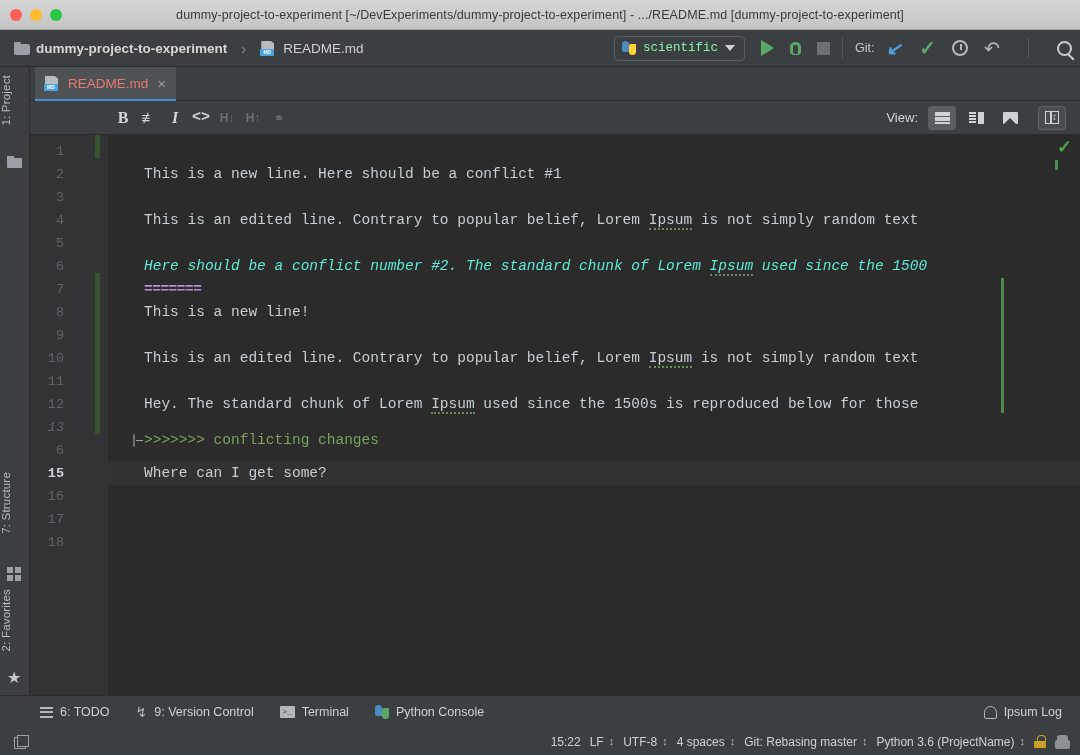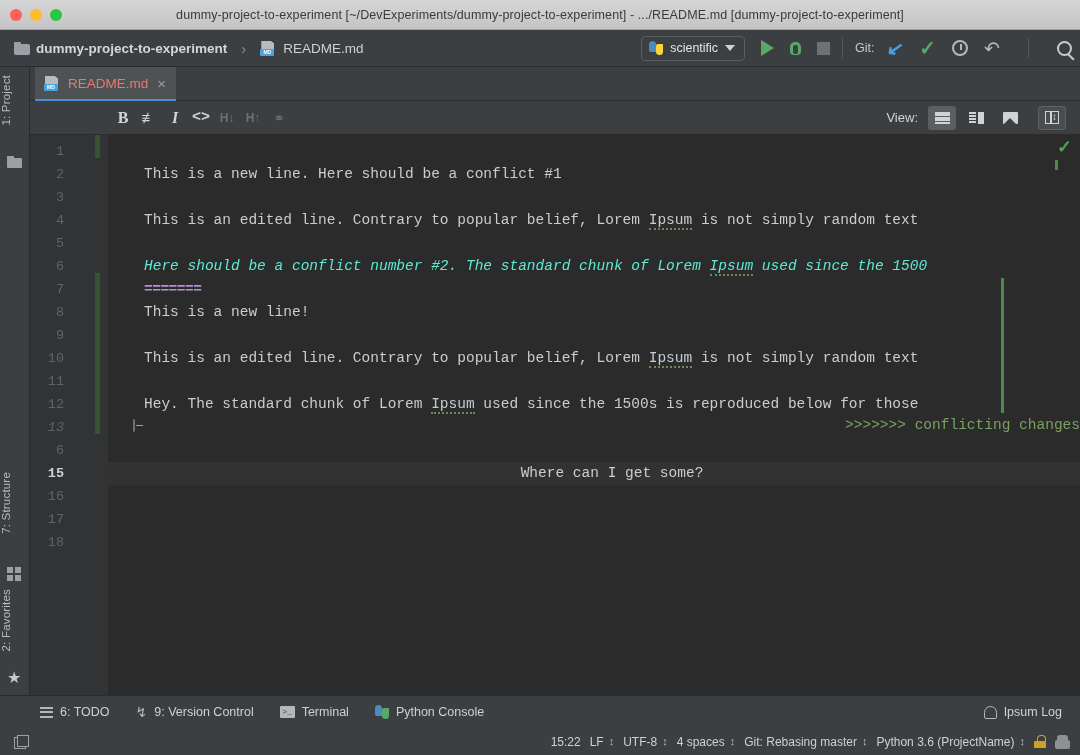--- a/index.html
+++ b/index.html
@@ -60,21 +60,21 @@
      background:#4aa3df; border-radius:1px; color:#fff; font-size:5px;
      font-family:"Liberation Sans",sans-serif; text-align:center; line-height:7px; font-weight:bold;}
 
   .toolbar-spacer { flex: 1; }
 
   .run-config {
     display:flex; align-items:center; gap:7px;
     border:1px solid #5a5d5f; border-radius:4px;
     padding: 3px 9px 3px 7px; height:25px; margin-right: 16px;
   }
-  .run-config .label { font-size:12.5px; color:#e5e5e5; }
+  .run-config .label { font-size:12.5px; color:#86efac;font-family:Liberation Mono, monospace; }
   .py-icon { width:14px;height:14px; position:relative; display:inline-block; }
   .py-icon:before{content:'';position:absolute;left:0;top:0;width:7px;height:11px;
      background:#4b8bbe;border-radius:4px 4px 0 2px;}
   .py-icon:after{content:'';position:absolute;right:0;bottom:0;width:7px;height:11px;
      background:#ffd43b;border-radius:2px 0 4px 4px;}
   .caret-down { width:0;height:0;border-left:5px solid transparent;border-right:5px solid transparent;
      border-top:6px solid #d2d2d2; }
 
   .tb-icons { display:flex; align-items:center; gap:14px; }
   .tri-run { width:0;height:0;border-top:8px solid transparent;border-bottom:8px solid transparent;
@@ -410,23 +410,23 @@
         <div class="cline" style="top: 51px;"><span></span></div>
         <div class="cline" style="top: 74px;"><span>This is an edited line. Contrary to popular belief, Lorem <span class="spell">Ipsum</span> is not simply random text</span></div>
         <div class="cline" style="top: 97px;"><span></span></div>
         <div class="cline" style="top: 120px;"><span class="c-italic">Here should be a conflict number #2. The standard chunk of Lorem <span class="spell">Ipsum</span> used since the 1500</span></div>
         <div class="cline" style="top: 143px;"><span class="c-sep">=======</span></div>
         <div class="cline" style="top: 166px;"><span>This is a new line!</span></div>
         <div class="cline" style="top: 189px;"><span></span></div>
         <div class="cline" style="top: 212px;"><span>This is an edited line. Contrary to popular belief, Lorem <span class="spell">Ipsum</span> is not simply random text</span></div>
         <div class="cline" style="top: 235px;"><span></span></div>
         <div class="cline" style="top: 258px;"><span>Hey. The standard chunk of Lorem <span class="spell">Ipsum</span> used since the 1500s is reproduced below for those</span></div>
-        <div class="cline" style="top: 279px; text-align: right;"><span class="c-conflict-bot">&gt;&gt;&gt;&gt;&gt;&gt;&gt; conflicting changes</span><span class="fold"><span class="fold-box"></span></span></div>
+        <div class="cline" style="top: 294px;"><span class="c-conflict-bot">&gt;&gt;&gt;&gt;&gt;&gt;&gt; conflicting changes</span><span class="fold"><span class="fold-box"></span></span></div>
         <div class="cline" style="top: 304px;"><span></span></div>
-        <div class="cline cur-row" style="top: 327px; text-align: center;"><span>Where can I get some?</span></div>
+        <div class="cline cur-row" style="top: 327px;"><span>Where can I get some?</span></div>
         <div class="cline" style="top: 350px;"><span></span></div>
         <div class="cline" style="top: 396px;"><span></span></div>
       </div>
 
     <div class="check-mark-top">✓</div>
     <div class="marker-tick" style="top:25px;"></div>
     <div class="conflict-bar" style="left:971px; top:143px; height:135px;"></div>
   </div>
 
   <div class="bottombar">

